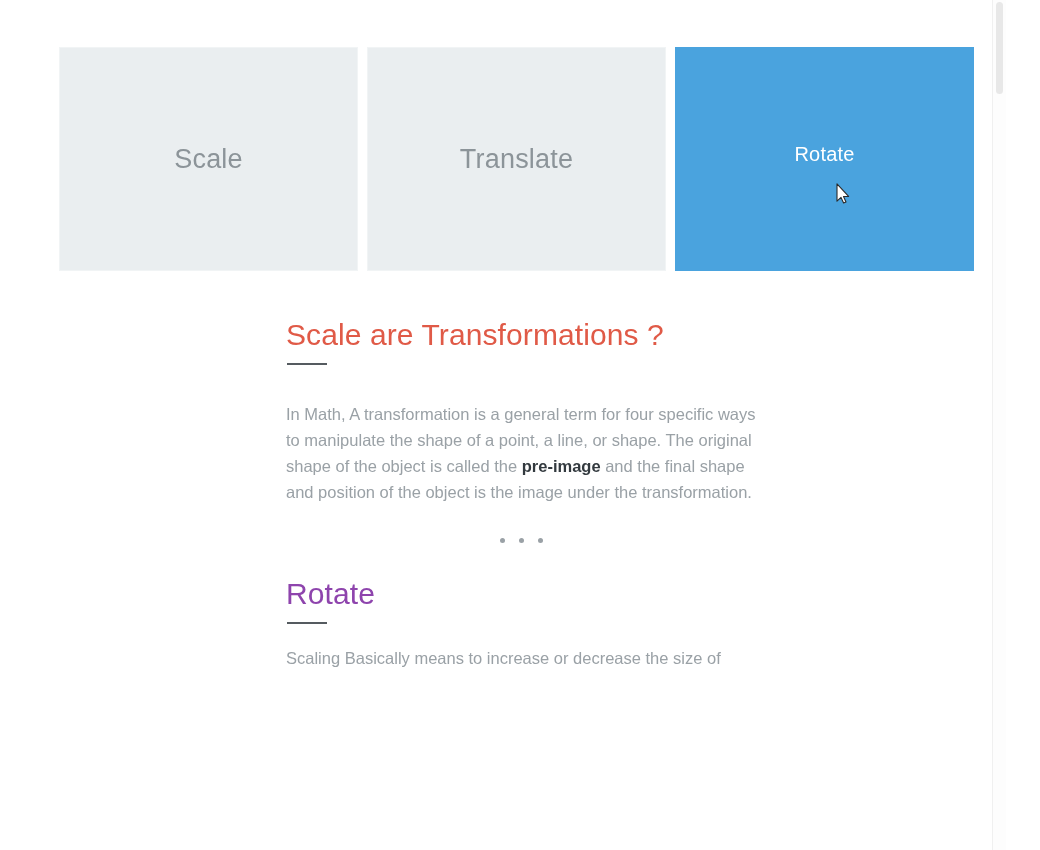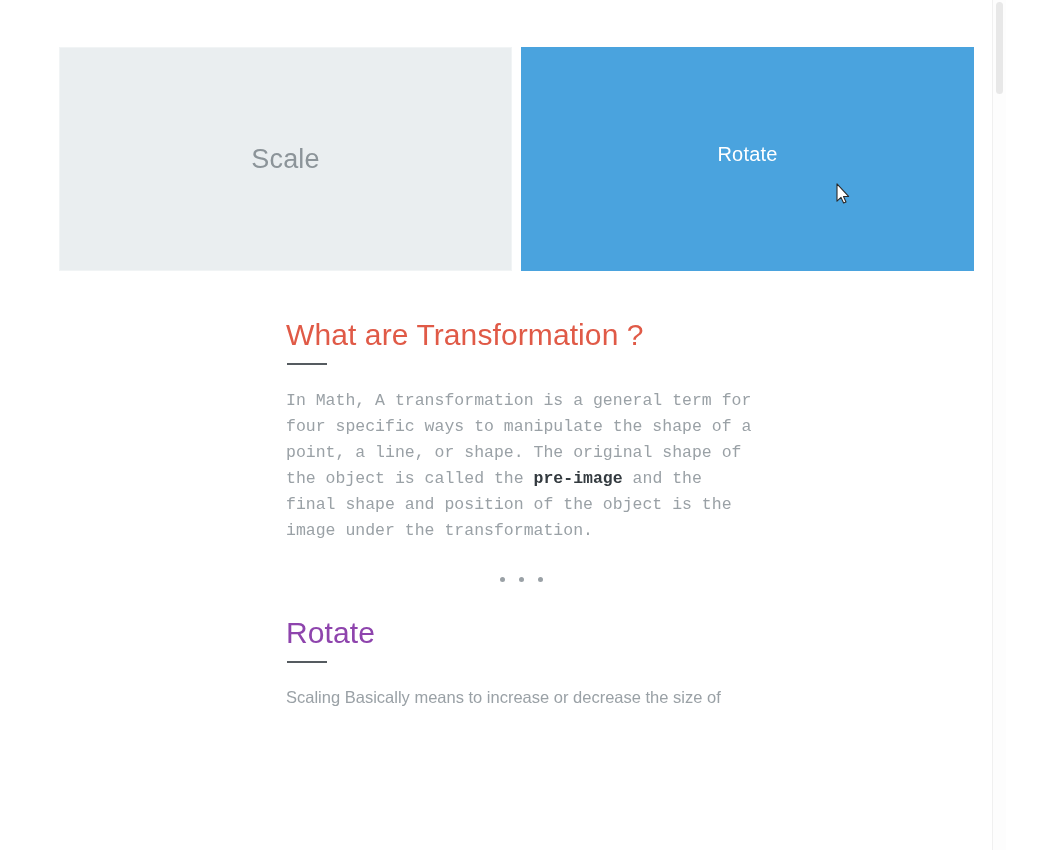--- a/index.html
+++ b/index.html
@@ -92,21 +92,21 @@
     margin: 11px 0 0 1px;
   }
 
   .body-text {
     margin: 21px 0 0 0;
     font-size: 16.5px;
     line-height: 26px;
     color: #9aa1a6;
     font-weight: 400;
   }
-  .body-text.first { margin-top: 23px; font-family: Liberation Mono, monospace; }
+  .body-text.first { margin-top: 36px; }
   .body-text b {
     color: #333a3f;
     font-weight: 700;
   }
 
   .dots {
     margin: 25px 0 0 0;
     width: 470px;
     text-align: center;
     height: 20px;
@@ -173,30 +173,33 @@
 <div class="viewport">
 
   <div class="page">
 
     <div class="cards">
 
       <div class="card">
         <span class="card-label">Scale</span>
       </div>
 
+      <div class="card">
+        <span class="card-label">Translate</span>
+      </div>
 
       <div class="card active">
         <span class="card-label">Rotate</span>
       </div>
 
     </div>
 
     <div class="article">
 
-      <h2 class="section-title">What are Transformation ?</h2>
+      <h2 class="section-title">Scale are Transformations ?</h2>
       <div class="title-rule"></div>
 
       <p class="body-text first"><span>In Math, A transformation is a general term for four specific ways to manipulate the shape of a point, a line, or shape. The original shape of the object is called the </span><b>pre-image</b><span> and the final shape and position of the object is the image under the transformation.</span></p>
 
 
 
       <div class="dots">
         <span></span><span></span><span></span>
       </div>
 

